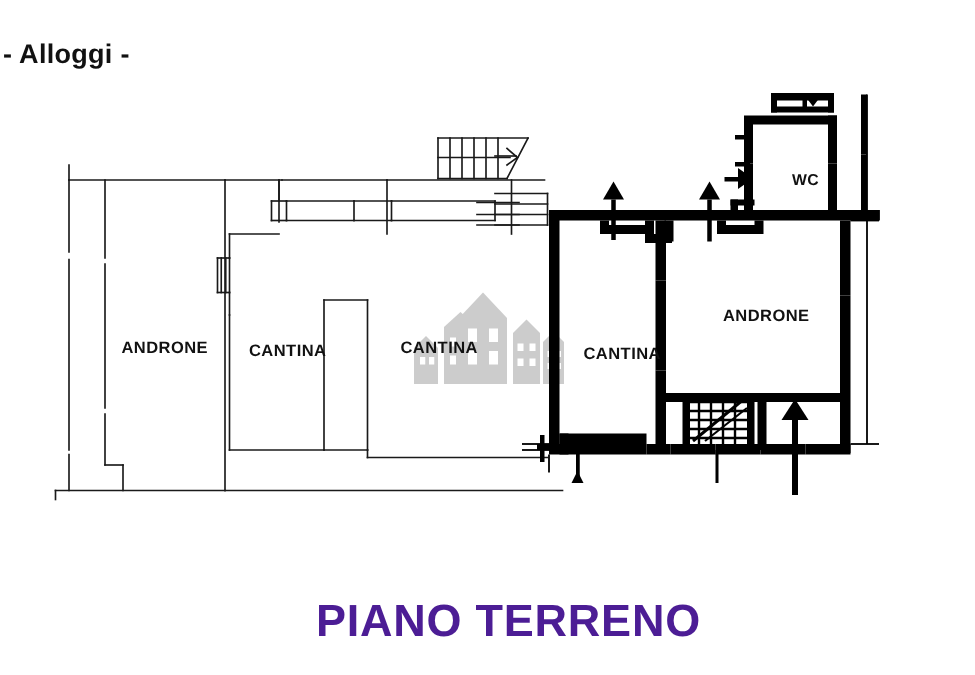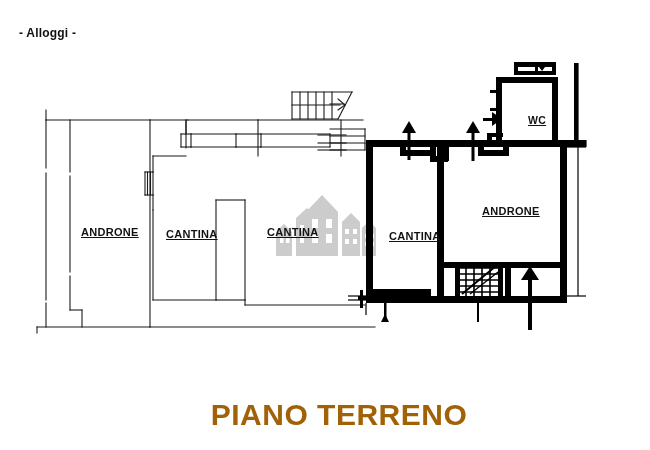--- a/index.html
+++ b/index.html
@@ -12,53 +12,52 @@
   }
   #page {
     position: relative;
     width: 650px;
     height: 450px;
     background: #ffffff;
     overflow: hidden;
   }
   #title-top {
     position: absolute;
-    left: 19px;
+    left: 2px;
     top: 26px;
-    font-size: 12px;
+    font-size: 18px;
     font-weight: bold;
     color: #111111;
     letter-spacing: 0.2px;
     white-space: nowrap;
   }
   #title-bottom {
     position: absolute;
     left: 0;
     right: 0;
     top: 398px;
     text-align: center;
     font-size: 30px;
     font-weight: bold;
-    color: #a16207;
+    color: #4c1d95;
     letter-spacing: 0.5px;
     padding-left: 28px;
   }
   #plan-svg {
     position: absolute;
     left: 0;
     top: 0;
   }
   .room-label {
     position: absolute;
     font-size: 11px;
     font-weight: bold;
     color: #111111;
     white-space: nowrap;
     letter-spacing: 0.3px;
-    text-decoration: underline;
   }
   .room-label.small {
     font-size: 10.5px;
   }
 </style>
 </head>
 <body>
 
 <div id="page">
 

